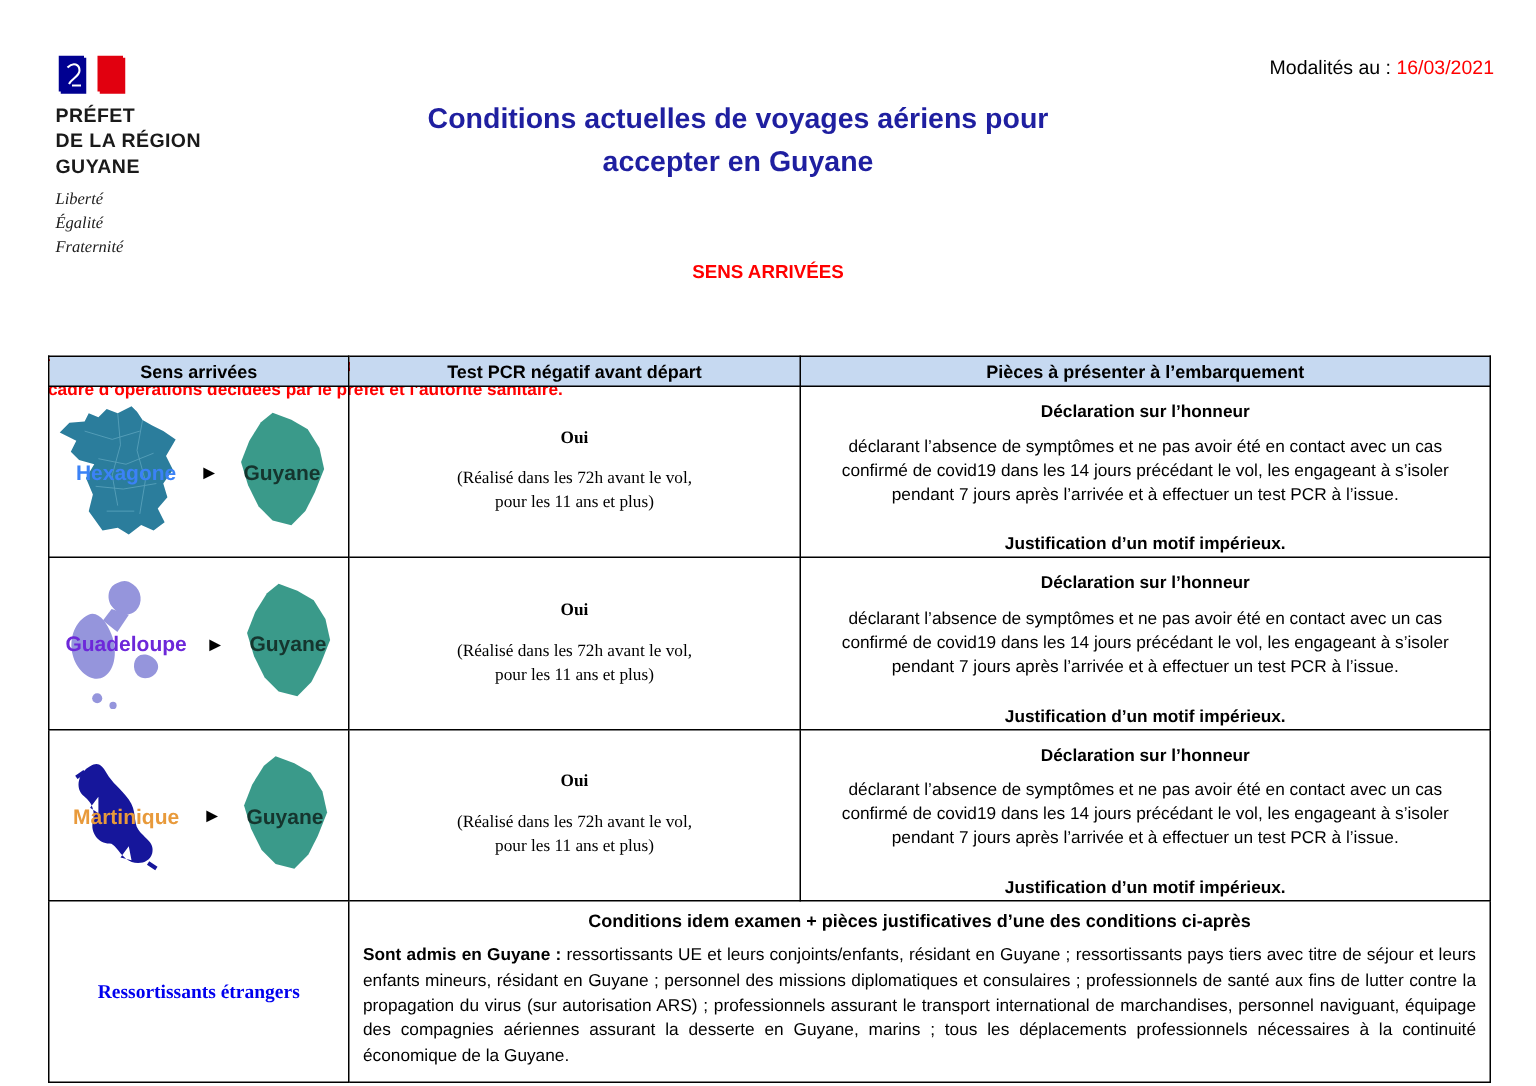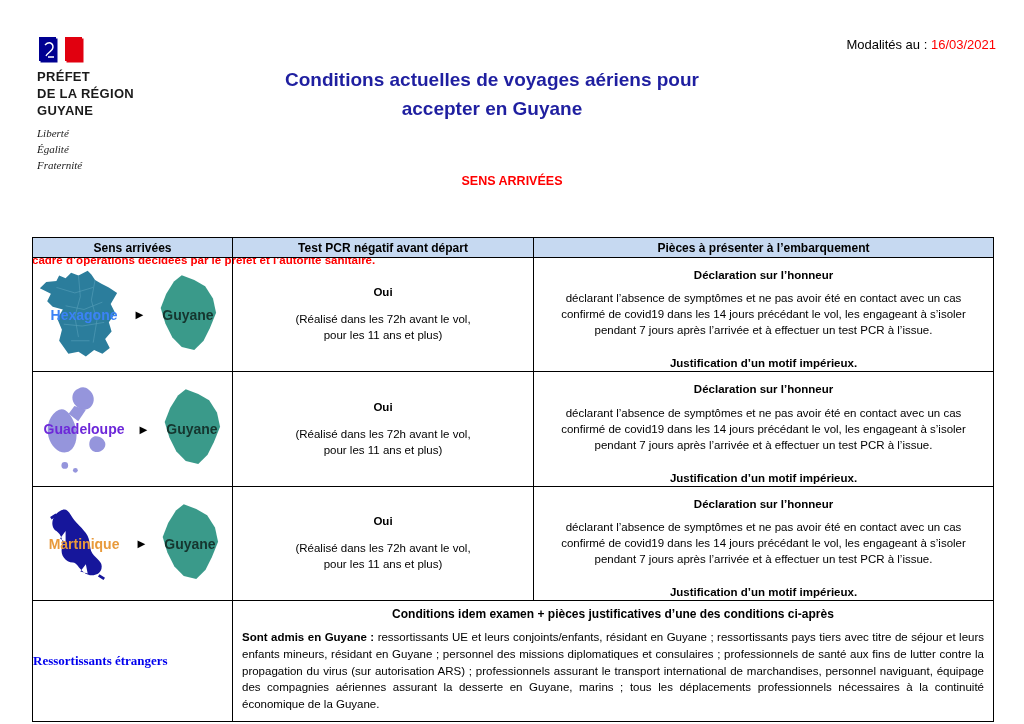--- a/index.html
+++ b/index.html
@@ -83,33 +83,33 @@
   }
   .lbl-hexagone{color:#3b82f6;}
   .lbl-guadeloupe{color:#6d28d9;}
   .lbl-martinique{color:#e89a3b;}
   .lbl-guyane{color:#15352e;}
   .arrow{font-size:13px;color:#000;z-index:3;margin:0 1px;}
 
   
   .pcr-cell{
     height:100%;display:flex;flex-direction:column;justify-content:center;
-    align-items:center;text-align:center;gap:13px;
+    align-items:center;text-align:center;gap:13px;font-family:Liberation Serif, serif;
   }
   .pcr-oui{font-weight:bold;}
   .pcr-detail{white-space:pre-line;line-height:1.4;}
 
   
   .docs-cell{padding:9px 14px 0 14px;text-align:center;line-height:1.4;}
   .docs-heading{font-weight:bold;margin-bottom:7px;}
   .docs-footer{font-weight:bold;margin-top:17px;}
 
   
   .foreign-label-cell{
-    height:100%;display:flex;align-items:center;
+    height:100%;display:flex;align-items:center;justify-content:center;
   }
   .foreign-label{
     font-family:"Liberation Serif","DejaVu Serif",serif;
     font-weight:bold;font-size:13px;color:#0000ee;
   }
   .merged-cell{padding:6px 9px 0 9px;}
   .merged-heading{font-weight:bold;font-size:12px;text-align:center;margin-bottom:8px;}
   .merged-body{text-align:justify;line-height:1.45;}
   .merged-body .lead{font-weight:bold;}
 </style>

